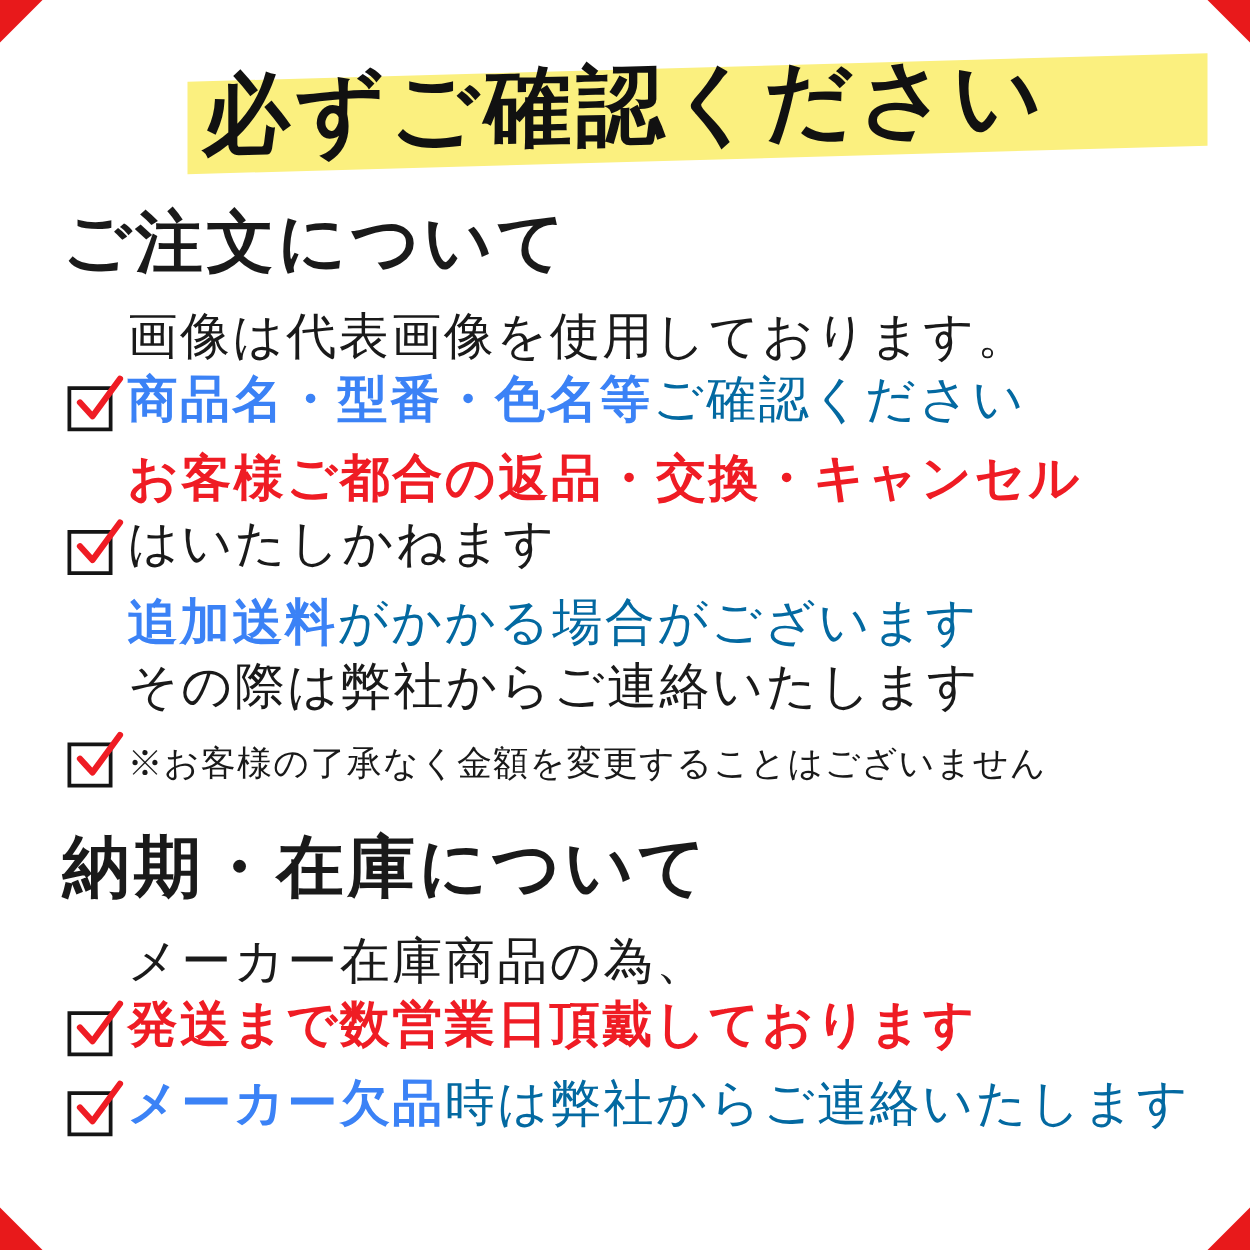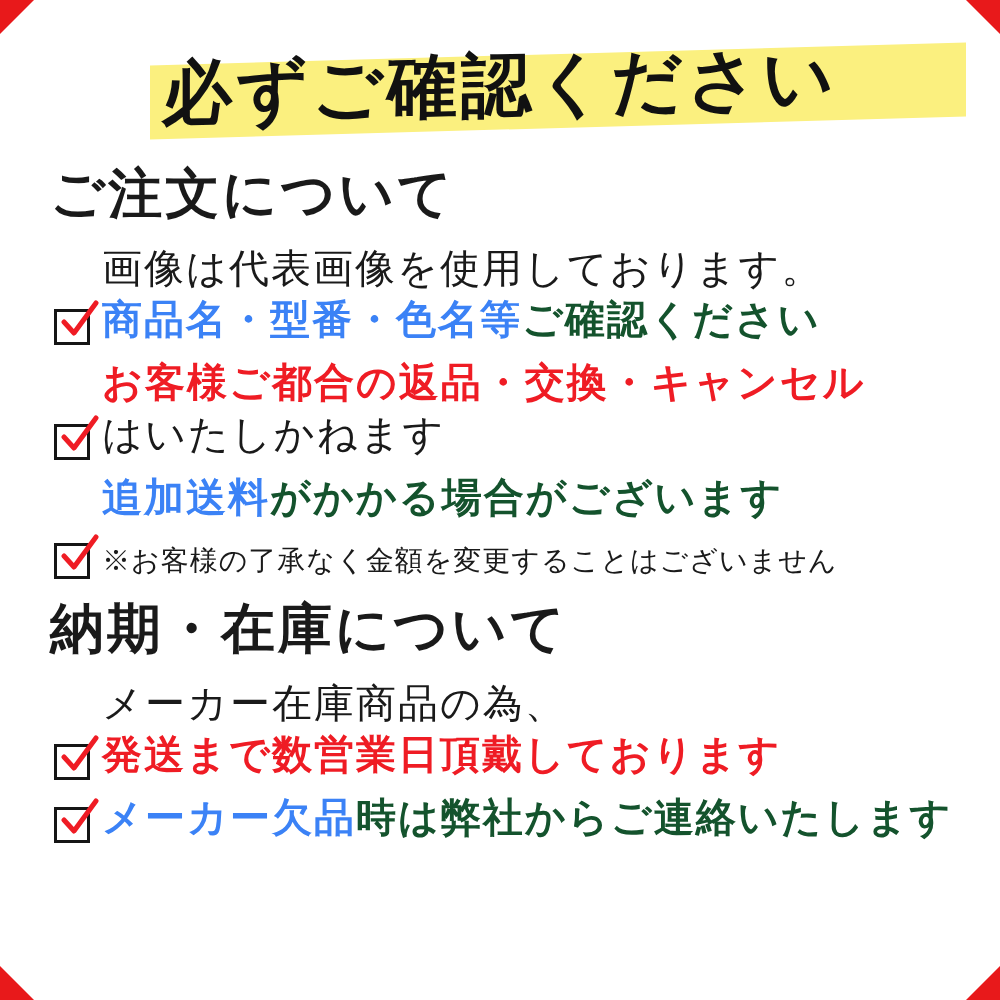--- a/index.html
+++ b/index.html
@@ -83,21 +83,21 @@
   
   .section-heading {
     font-size: 54px;
     font-weight: bold;
     color: #1a1a1a;
     letter-spacing: 3px;
     margin: 26px 0 6px 0;
     padding-left: 4px;
   }
   .section-heading.tight {
-    margin-top: 14px;
+    margin-top: 28px;
   }
 
   
   .item {
     display: flex;
     align-items: flex-end;
     margin: 12px 0 12px 0;
   }
   .check-box {
     flex: 0 0 auto;
@@ -134,22 +134,22 @@
     font-size: 28px;
     letter-spacing: 1px;
     color: #1a1a1a;
     margin-top: 20px;
   }
   .frag-red {
     color: #3b82f6;
     font-weight: bold;
   }
   .frag-black {
-    color: #14532d;
-    font-weight: bold;
+    color: #0369a1;
+    font-weight: normal;
   }
 </style>
 </head>
 <body>
 
 <div class="corner corner-tl"></div>
 <div class="corner corner-tr"></div>
 <div class="corner corner-bl"></div>
 <div class="corner corner-br"></div>
 
@@ -185,20 +185,21 @@
         </div>
       </div>
       <div class="item">
         <span class="check-box">
           <svg class="check-mark" viewBox="0 0 40 40">
             <path d="M5 22 L15 33 L37 3" fill="none" stroke="#ef1c24" stroke-width="5" stroke-linecap="round" stroke-linejoin="round"></path>
           </svg>
         </span>
         <div class="lines">
           <div class="line"><span class="frag-red">追加送料</span><span class="frag-black">がかかる場合がございます</span></div>
+          <div class="line">その際は弊社からご連絡いたします</div>
           <div class="line small">※お客様の了承なく金額を変更することはございません</div>
         </div>
       </div>
       <div class="section-heading tight">納期・在庫について</div>
       <div class="item">
         <span class="check-box">
           <svg class="check-mark" viewBox="0 0 40 40">
             <path d="M5 22 L15 33 L37 3" fill="none" stroke="#ef1c24" stroke-width="5" stroke-linecap="round" stroke-linejoin="round"></path>
           </svg>
         </span>

